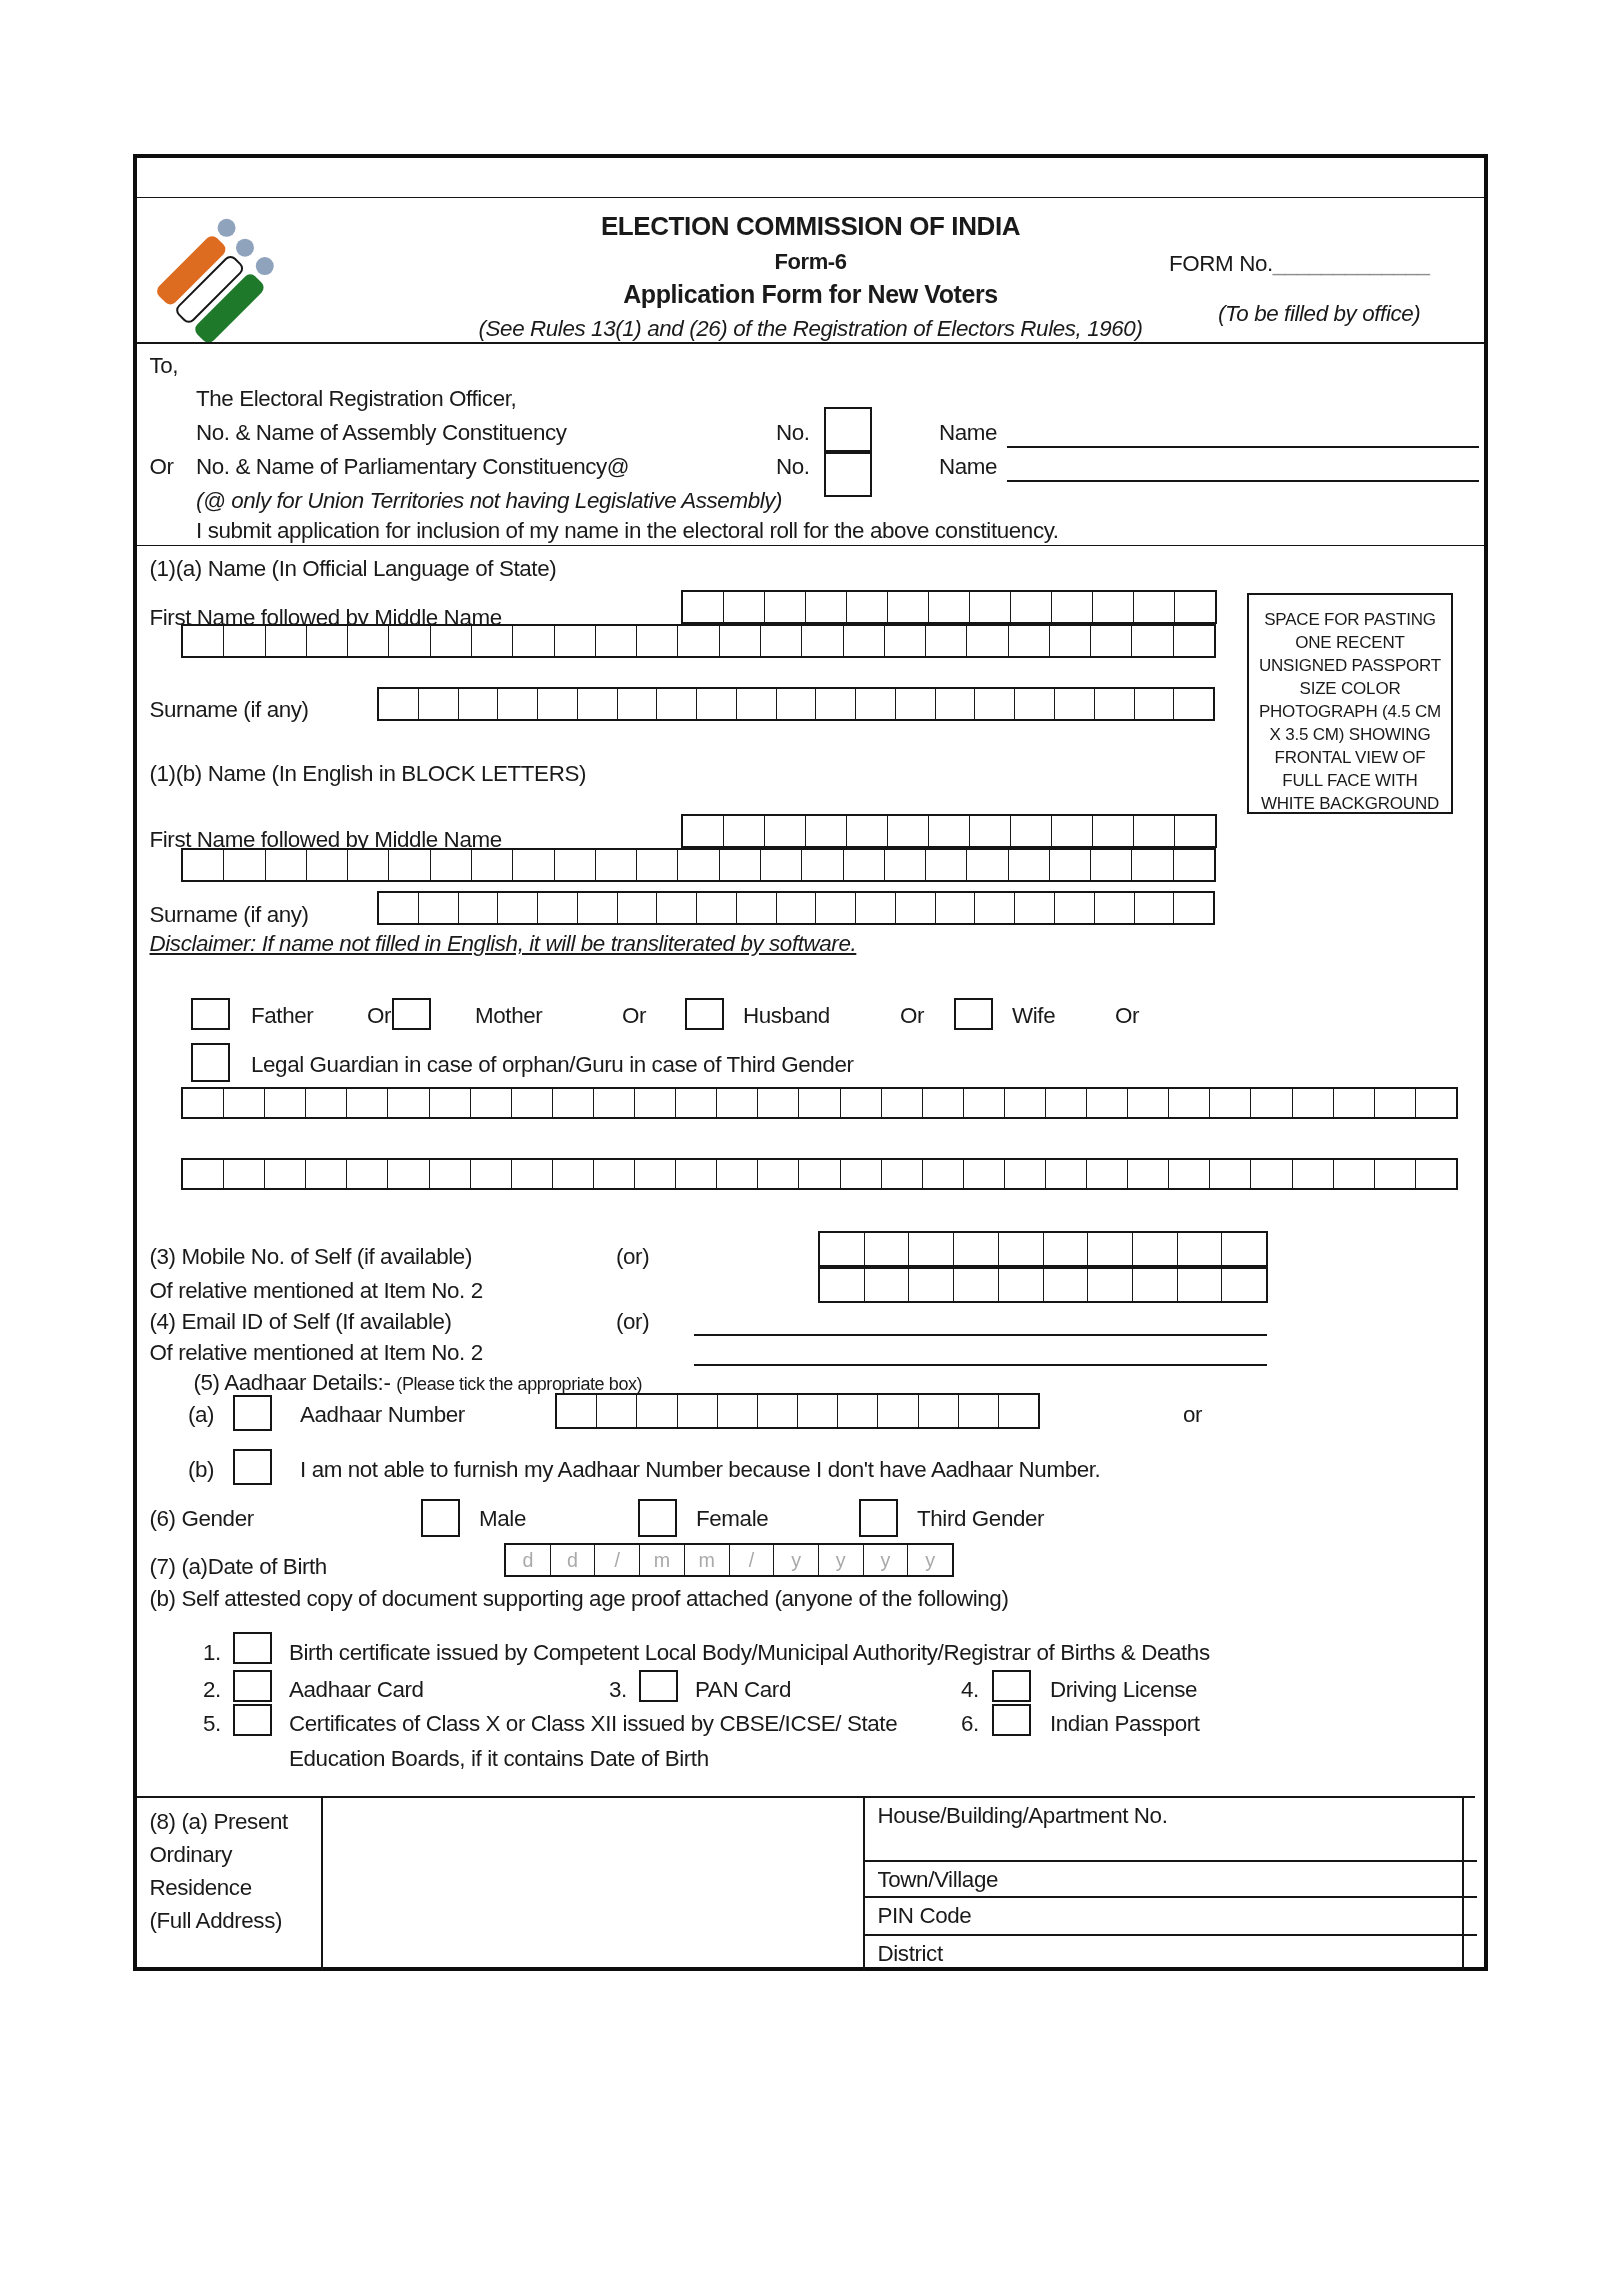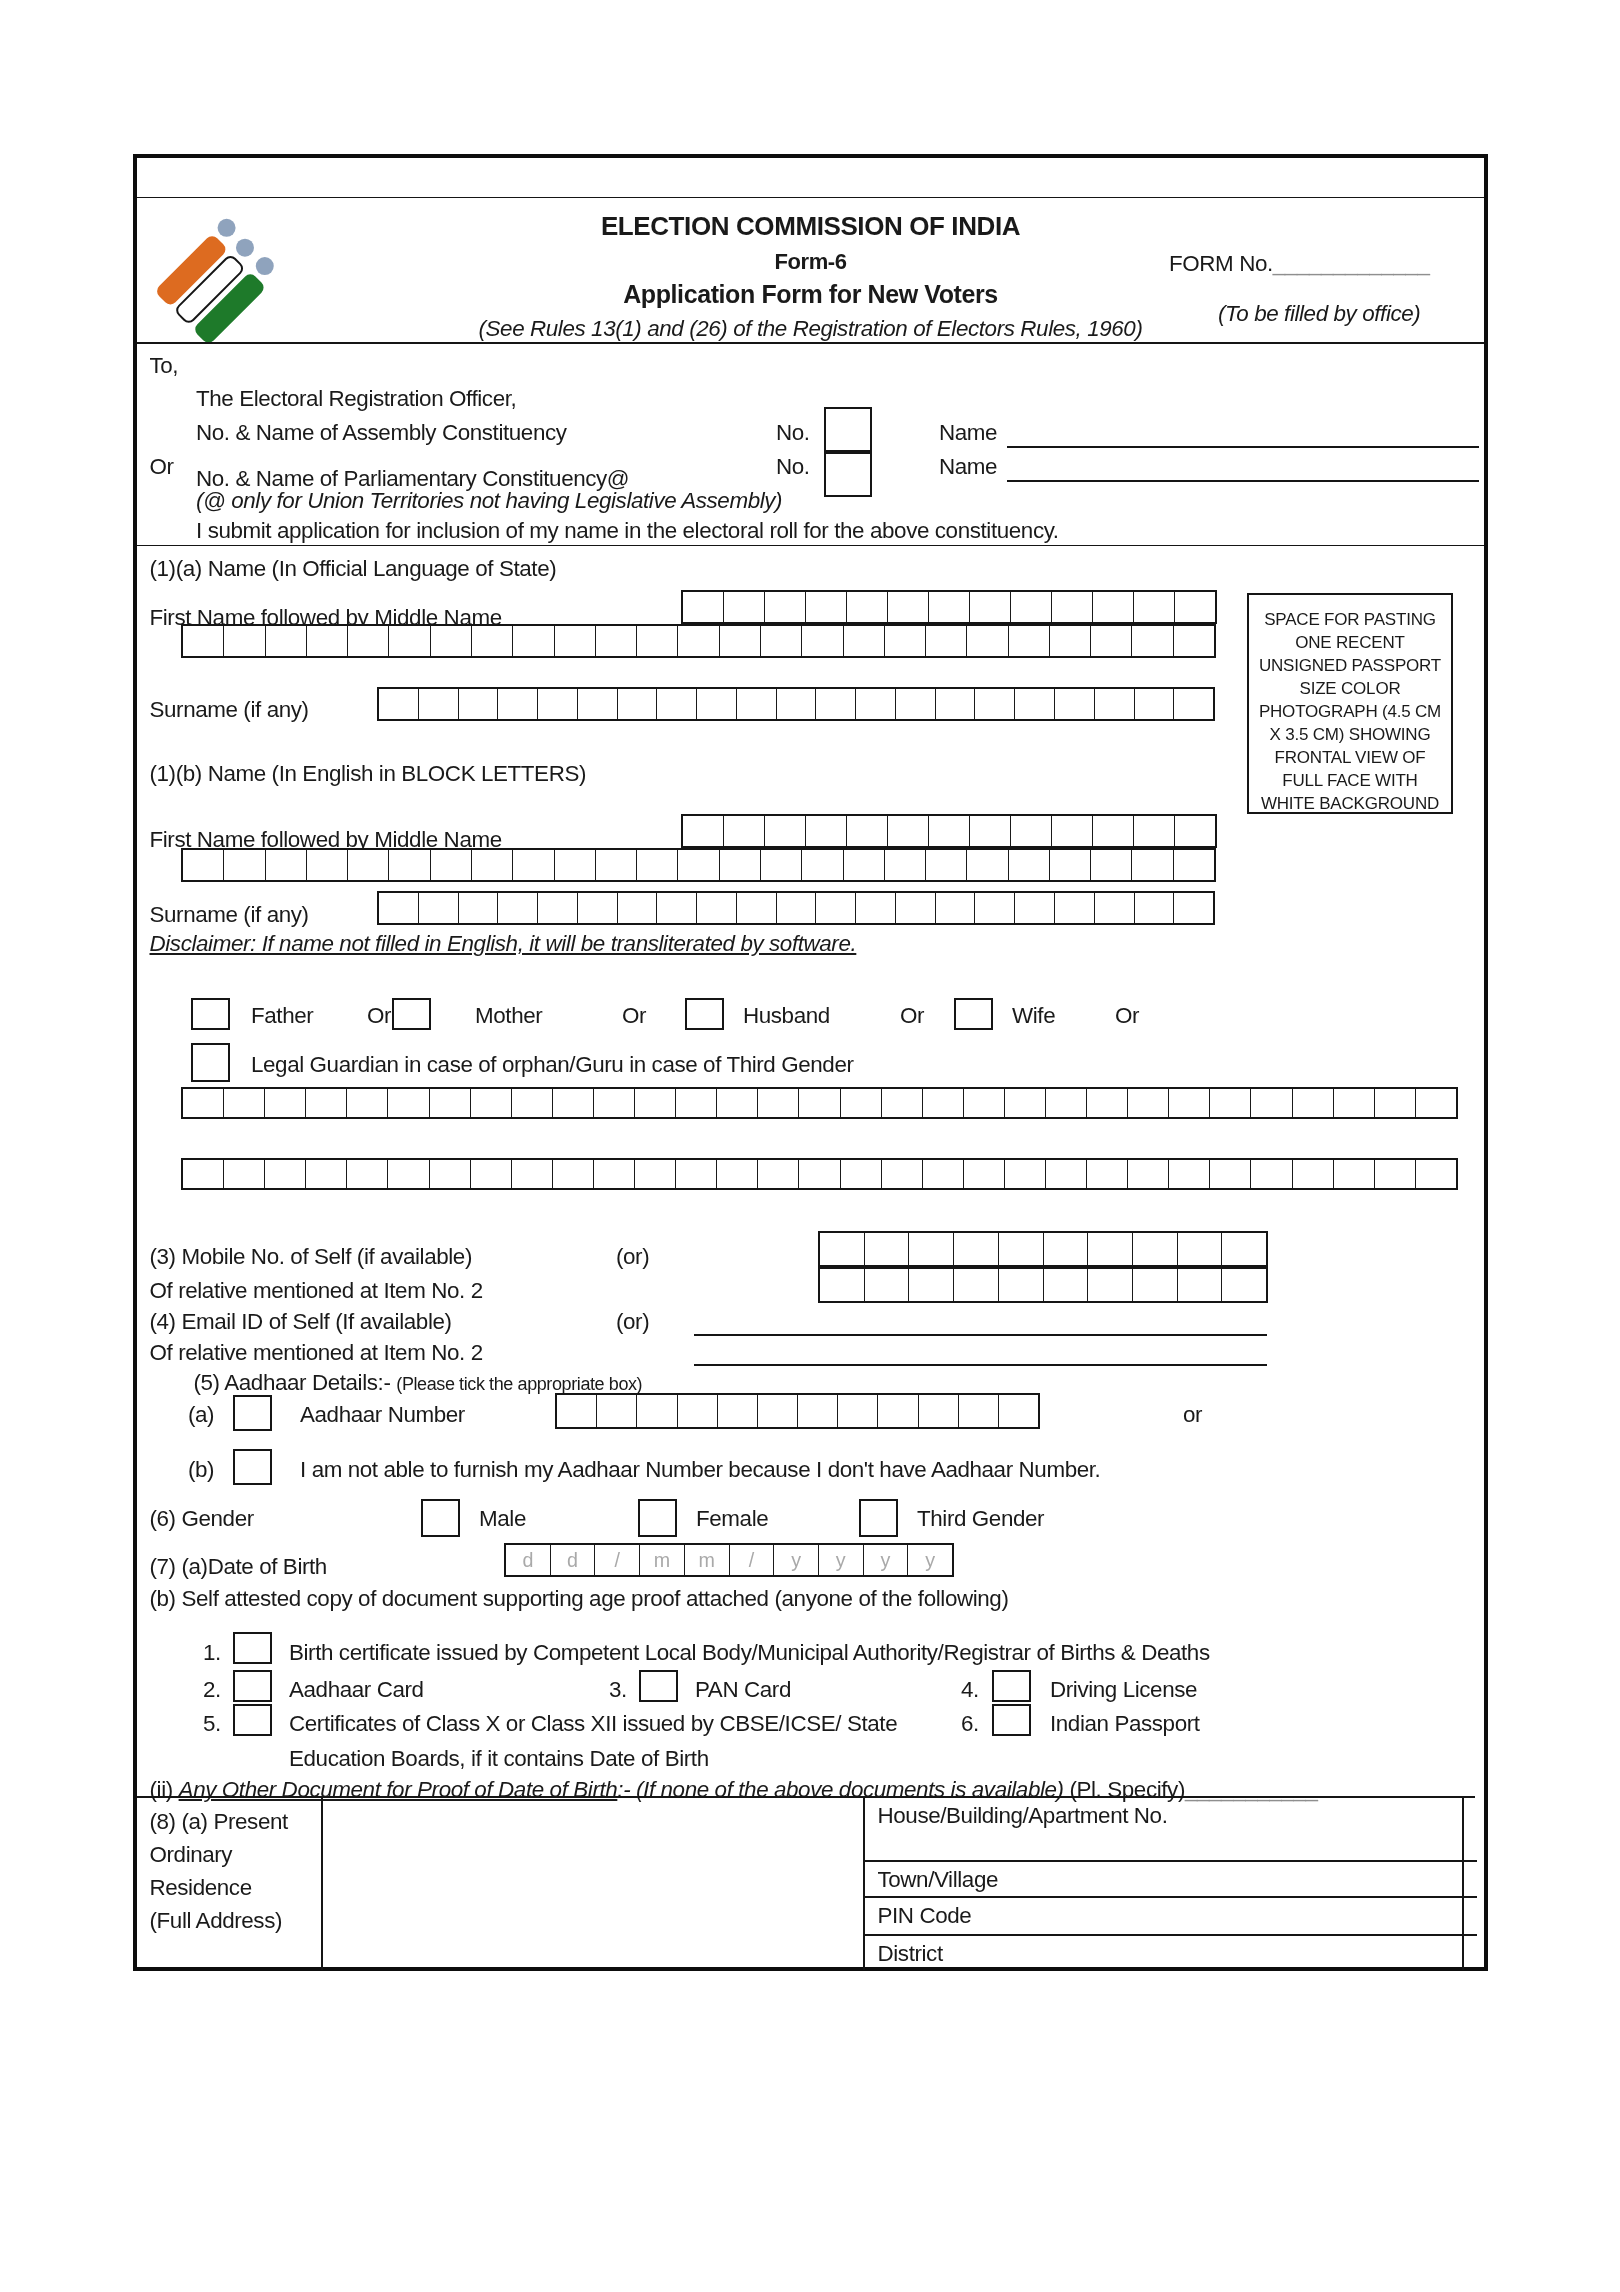--- a/index.html
+++ b/index.html
@@ -72,21 +72,21 @@
   <div class="t" style="left:12.5px;top:193px;">To,</div>
   <div class="t" style="left:59px;top:226px;">The Electoral Registration Officer,</div>
 
   <div class="t" style="left:59px;top:260px;">No. &amp; Name of Assembly Constituency</div>
   <div class="t" style="left:639px;top:260px;">No.</div>
   <div class="nobox" style="left:687px;top:249px;"></div>
   <div class="t" style="left:802px;top:260px;">Name</div>
   <div class="wline" style="left:870px;top:288px;width:472px;"></div>
 
   <div class="t" style="left:12.5px;top:294px;">Or</div>
-  <div class="t" style="left:59px;top:294px;margin-top:12px;">No. &amp; Name of Parliamentary Constituency@</div>
+  <div class="t" style="left:59px;top:294px;">No. &amp; Name of Parliamentary Constituency@</div>
   <div class="t" style="left:639px;top:294px;">No.</div>
   <div class="nobox" style="left:687px;top:294px;"></div>
   <div class="t" style="left:802px;top:294px;">Name</div>
   <div class="wline" style="left:870px;top:322px;width:472px;"></div>
 
   <div class="t it" style="left:59px;top:328px;">(@ only for Union Territories not having Legislative Assembly)</div>
   <div class="t" style="left:59px;top:358px;">I submit application for inclusion of my name in the electoral roll for the above constituency.</div>
 
   <div class="hline" style="left:0;right:0;top:387px;"></div>
 
@@ -423,23 +423,20 @@
 
   <div class="t" style="left:66px;top:1551px;">5.</div>
   <div class="cb" style="left:96px;top:1546px;"></div>
   <div class="t" style="left:152px;top:1551px;text-align:center;">Certificates of Class X or Class XII issued by CBSE/ICSE/ State</div>
   <div class="t" style="left:824px;top:1551px;">6.</div>
   <div class="cb" style="left:855px;top:1546px;"></div>
   <div class="t" style="left:913px;top:1551px;">Indian Passport</div>
 
   <div class="t" style="left:152px;top:1586px;">Education Boards, if it contains Date of Birth</div>
 
-  <div class="t" style="left:12.5px;top:1617px;">
-    <span>(ii) </span><span class="it u">Any Other Document for Proof of Date of Birth</span><span class="it">:- (If none of the above documents is available)</span><span> (Pl. Specify)</span><span class="gray">___________</span>
-  </div>
 
   <div class="addr">
     <div class="leftcell">
         <div>(8) (a) Present</div>
         <div>Ordinary</div>
         <div>Residence</div>
         <div>(Full Address)</div>
       </div>
     <div class="c bl">House/Building/Apartment No.</div>
     <div class="c bl">Street/Area/Locality/ Mohalla/Road</div>

